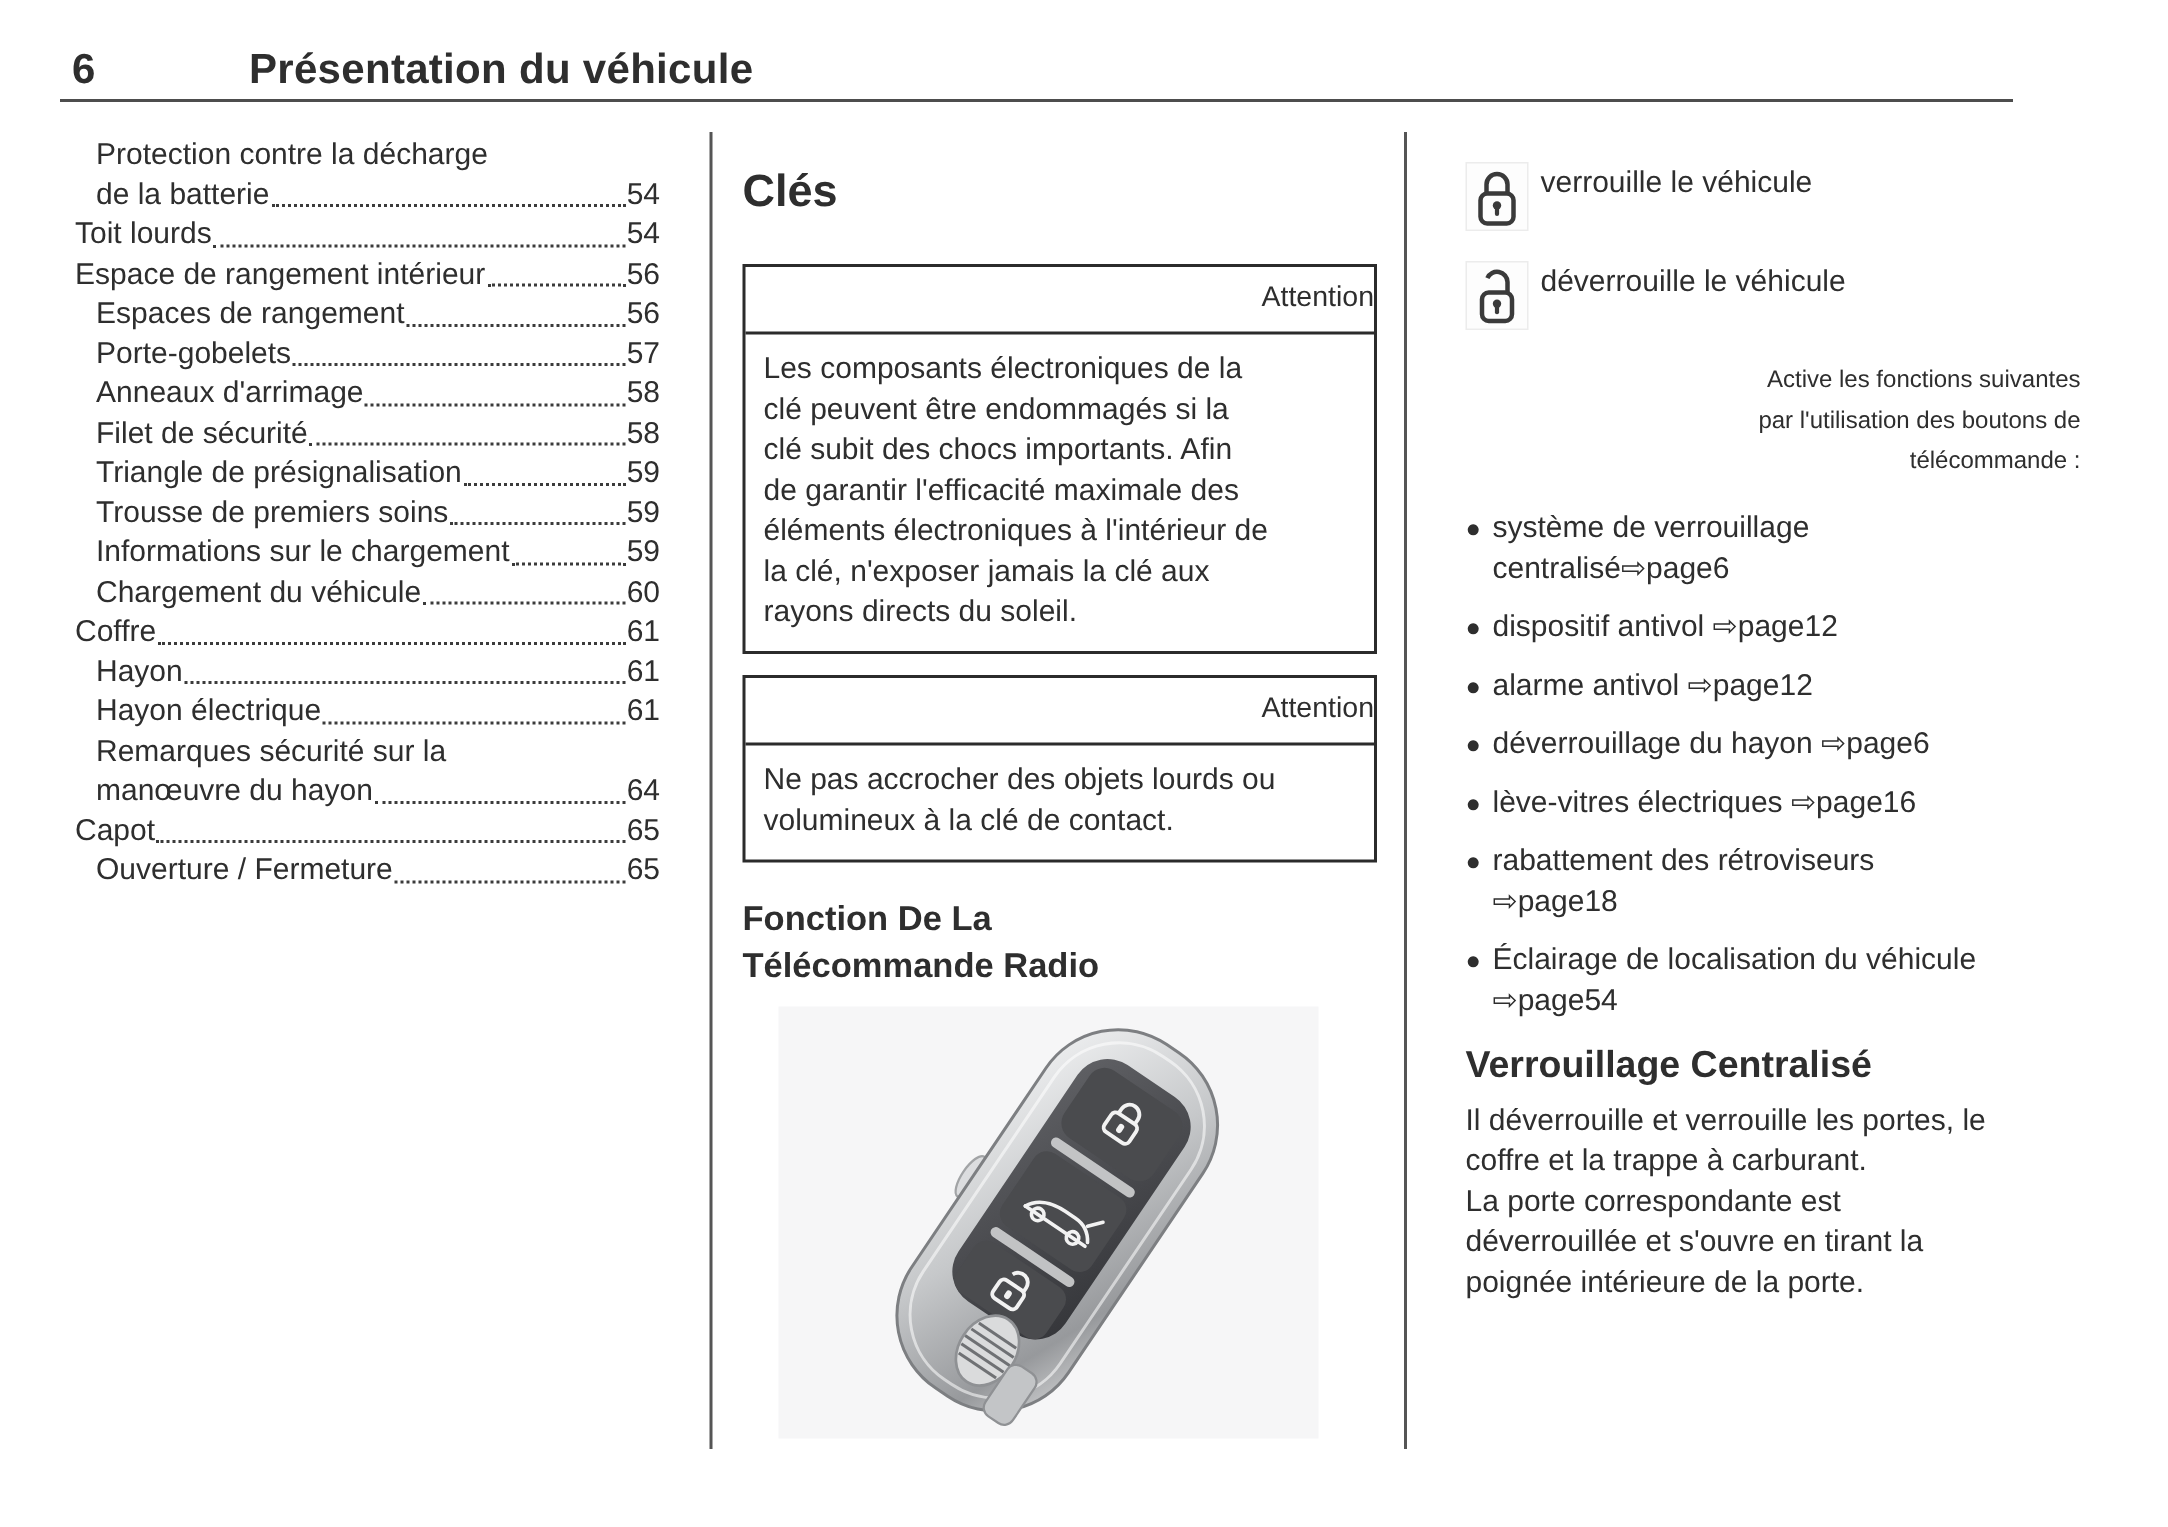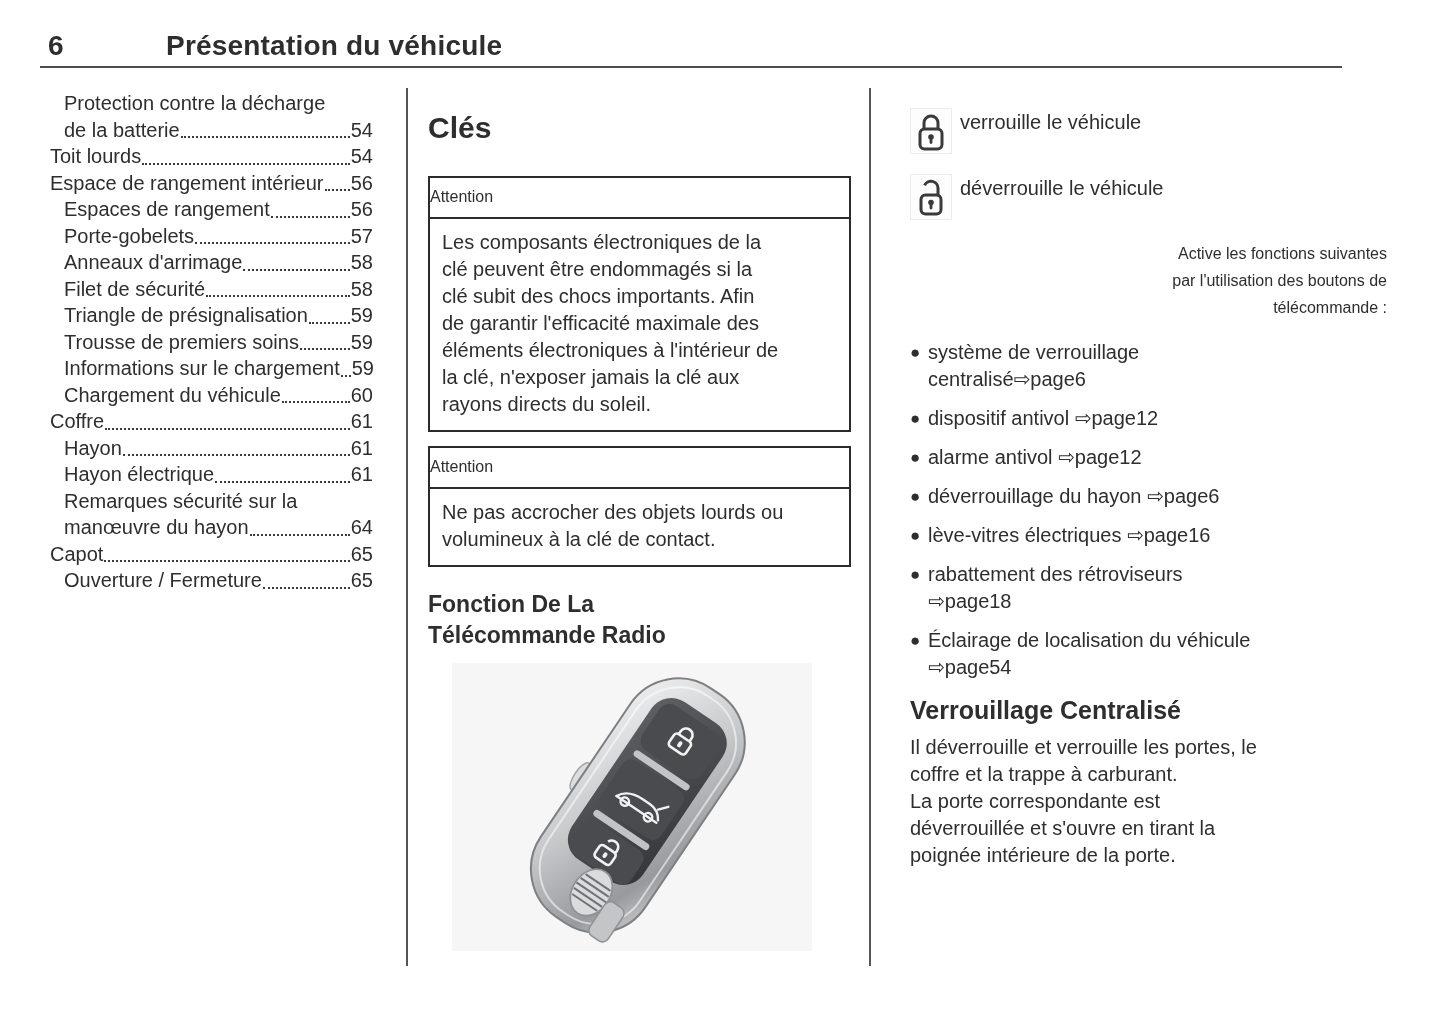--- a/index.html
+++ b/index.html
@@ -13,39 +13,39 @@
 
   
   .page-header { padding:30px 0 0 48px; display:flex; align-items:baseline; }
   .page-num { font-size:28px; font-weight:bold; width:118px; }
   .page-title { font-size:28px; font-weight:bold; letter-spacing:0.2px; }
   .header-rule { margin:4px 0 0 40px; width:1302px; height:0; border-top:2px solid #4d4d4d; }
 
   
   .columns { display:flex; margin-top:20px; height:882px; }
   .v-divider { width:2px; background:#555; height:878px; }
-  .col-left  { width:406px; padding:2px 33px 0 50px; }
+  .col-left  { width:473px; padding:2px 33px 0 50px; }
   .col-mid   { width:461px; padding:0 18px 0 20px; }
   .col-right { flex:1; padding:20px 40px 0 39px; }
 
   
   .toc { font-size:20px; line-height:26.5px; }
   .toc-row { display:flex; align-items:baseline; }
   .toc-line1 { white-space:nowrap; }
   .indent { padding-left:14px; }
   .toc-label { white-space:nowrap; }
   .toc-dots { flex:1 1 auto; min-width:10px; align-self:flex-end;
               border-bottom:2.6px dotted #3b3b3b; margin:0 1px 5px 1px; }
   .toc-page { white-space:nowrap; }
 
   
   .section-title { font-size:30px; font-weight:bold; margin-top:22px; line-height:36px; }
   .attention-box { border:2px solid #2b2b2b; margin-top:30px; }
   .attention-box + .attention-box { margin-top:14px; }
-  .attention-head { text-align:left; font-size:16px; padding:10px 0 11px;
+  .attention-head { text-align:right; font-size:19px; padding:10px 0 11px;
                     border-bottom:2px solid #2b2b2b; }
   .attention-body { font-size:20px; line-height:27px; padding:10px 12px 12px; }
   .subsection-title { font-size:23px; font-weight:bold; line-height:31px; margin-top:22px; }
   .key-figure { margin:12px 0 0 24px; width:360px; height:288px; background:#f6f6f7; }
   .key-figure svg { display:block; }
 
   
   .legend-item { display:flex; gap:8px; margin-bottom:20px; }
   .legend-icon { width:42px; height:46px; flex:0 0 42px; display:flex;
                  align-items:flex-start; justify-content:center;

